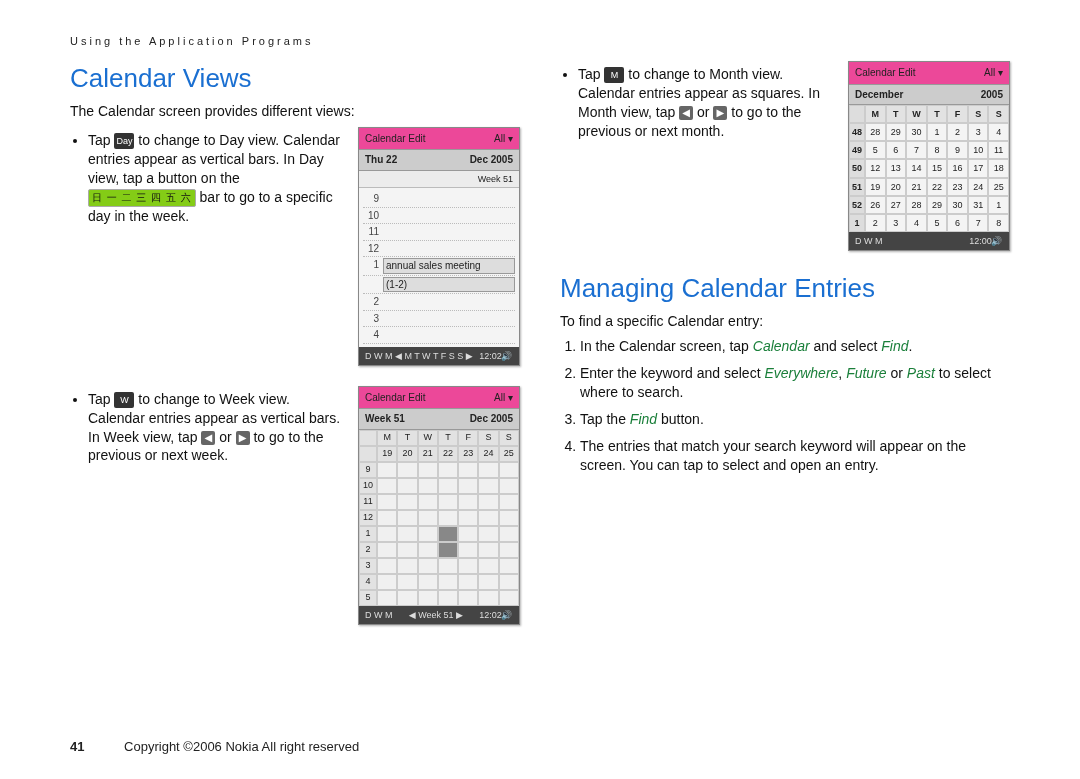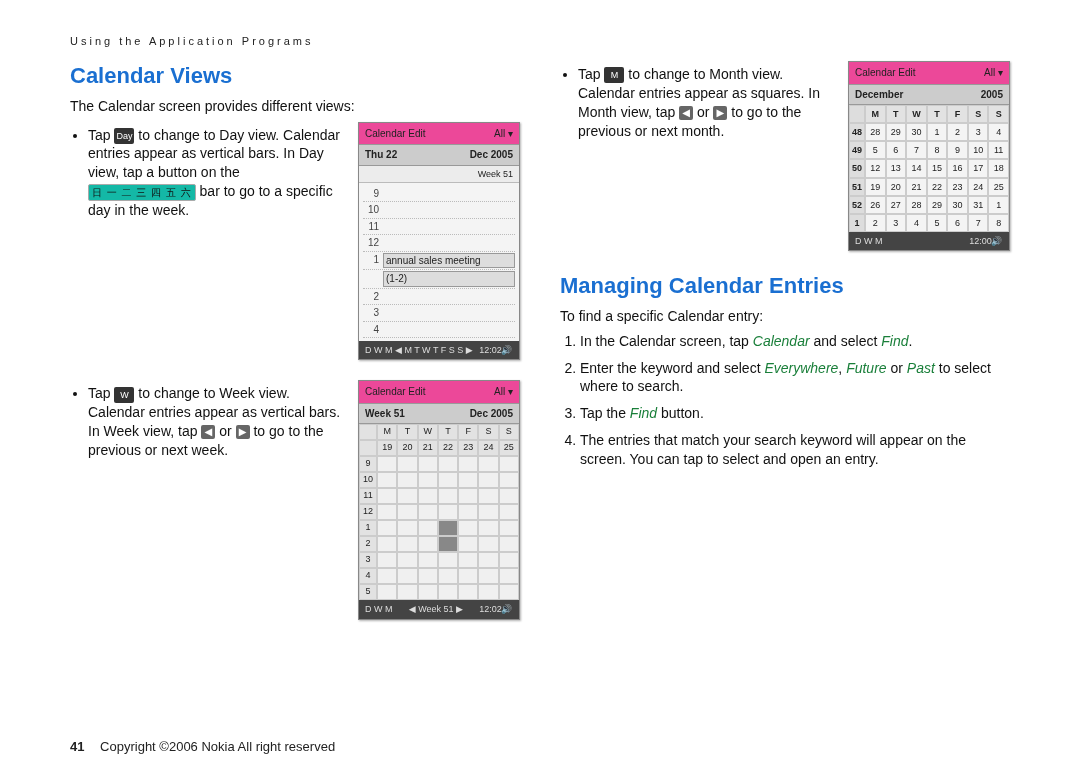--- a/index.html
+++ b/index.html
@@ -29,22 +29,22 @@
     gap: 40px;
   }
   .col {
     flex: 1;
     font-size: 14px;
     line-height: 1.35;
     color: #111;
   }
   h2.section {
     color: #1a6fd1;
-    font-size: 22px;
-    font-weight: bold;
+    font-size: 26px;
+    font-weight: normal;
     margin: 0 0 6px 0;
   }
   h3.sub {
     color: #1a6fd1;
     font-size: 15px;
     font-weight: bold;
     margin: 10px 0 4px 0;
   }
   .body-text { margin: 2px 0 6px 0; }
   ul.bullets { list-style: disc; padding-left: 18px; margin: 4px 0; }
@@ -76,21 +76,21 @@
     background: #666;
     color: #fff;
     font-size: 10px;
     line-height: 14px;
     text-align: center;
     border-radius: 2px;
     vertical-align: middle;
   }
   .daybar {
     display: inline-block;
-    background: #14b8a6;
+    background: #84cc16;
     border: 1px solid #aaa;
     font-size: 10px;
     padding: 1px 3px;
     border-radius: 2px;
     letter-spacing: 1px;
     vertical-align: middle;
   }
   .em { font-style: italic; color: #1a7f3a; }
   .screenshot {
     width: 160px;
@@ -146,21 +146,21 @@
   .wgrid div { border:1px solid #ccc; height:14px; background:#f0f0f0; text-align:center;}
   .wgrid .lh { background:#e2e2e2;}
   .wgrid .bar { background:#888;}
   .footer {
     position: absolute;
     bottom: 25px;
     left: 70px;
     font-size: 13px;
     color: #222;
   }
-  .footer .pg { font-weight: bold; margin-right: 12px; }
+  .footer .pg { font-weight: bold; margin-right: 36px; }
 </style>
 </head>
 <body>
 
 <div class="page">
   <div class="running-head">Using the Application Programs</div>
 
   <div class="columns">
 
     <div class="col">

